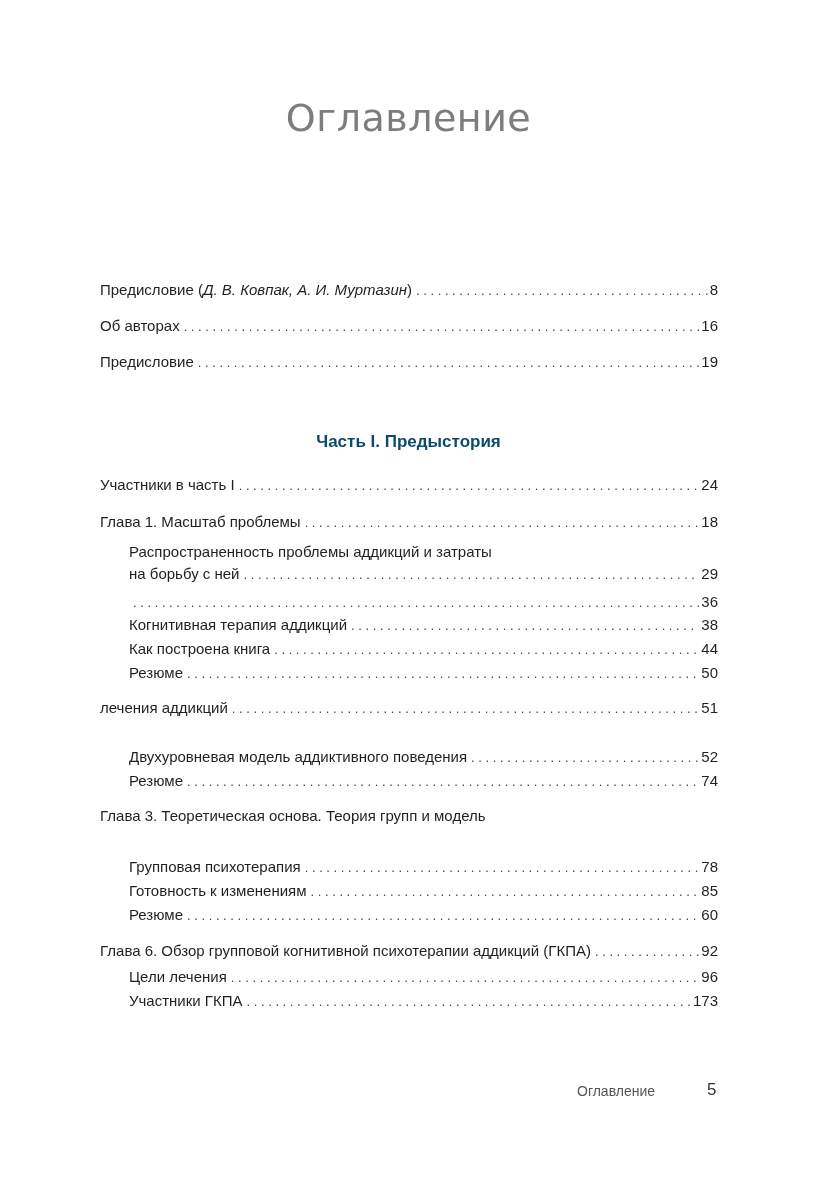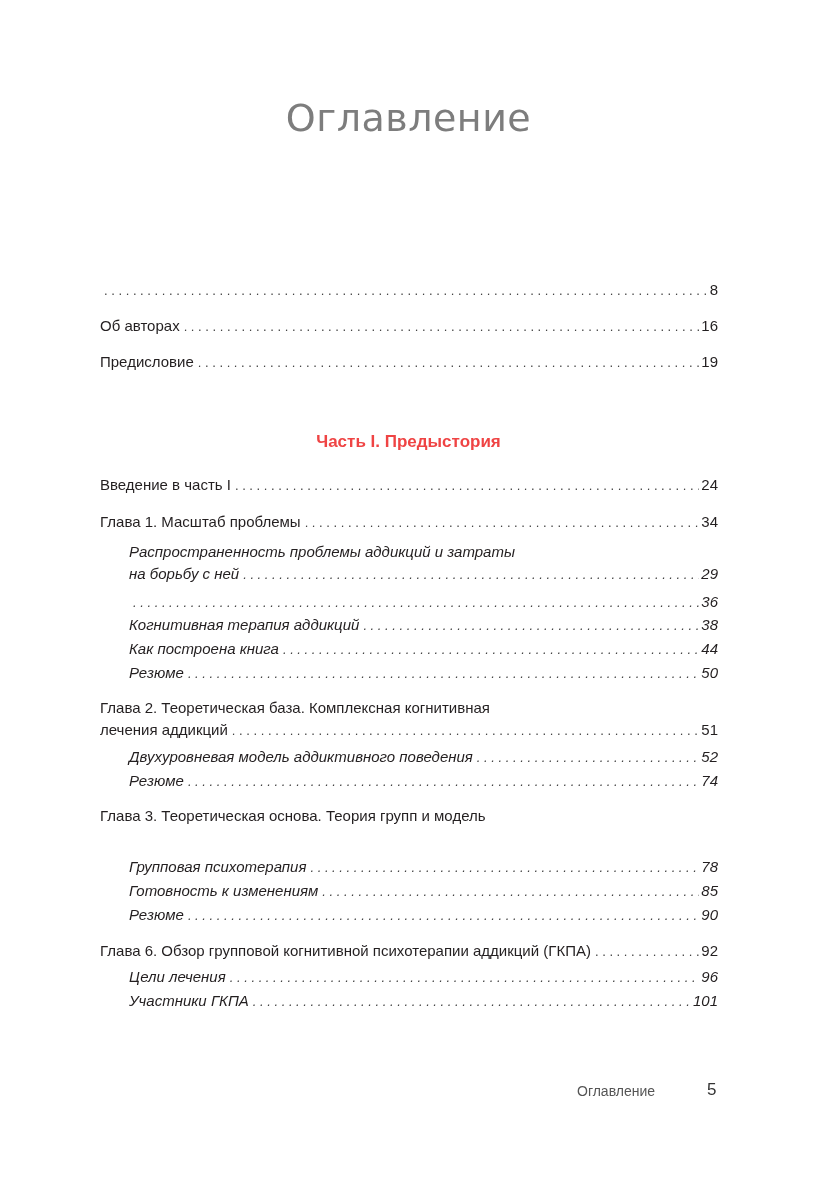--- a/index.html
+++ b/index.html
@@ -3,43 +3,44 @@
 <meta charset="utf-8">
 <style>
   html, body { margin: 0; padding: 0; background: #ffffff; }
   body { width: 817px; height: 1200px; position: relative; overflow: hidden;
          font-family: "Liberation Sans", sans-serif; color: #231f20; }
   .page-title { position: absolute; left: 0; width: 817px; top: 96px; text-align: center;
                 font-family: "DejaVu Sans", sans-serif; font-size: 38px; font-weight: normal;
                 color: #7d7d7d; letter-spacing: 0.5px; margin: 0; }
   .toc { position: absolute; left: 100px; width: 618px; top: 0; }
   .entry { position: absolute; left: 0; width: 618px; font-size: 15px; line-height: 22px; }
-  .entry.sub { left: 29px; width: 589px; font-style: italic; }
+  .entry.sub { left: 29px; width: 589px; }
   .row { display: flex; align-items: baseline; white-space: nowrap; }
   .row .txt { flex: 0 0 auto; }
   .row .leader { flex: 1 1 auto; overflow: hidden; margin: 0 2px 0 4px; color: #444;
                  letter-spacing: 2.6px; font-size: 13px; }
   .row .leader::before { content: ". . . . . . . . . . . . . . . . . . . . . . . . . . . . . . . . . . . . . . . . . . . . . . . . . . . . . . . . . . . . . . . . . . . . . . . . . . . . . . . . . . . . . . . . . . . . . . . . . . . . . . . . . . . . . . . . . . . ."; letter-spacing: 0; }
   .row .pg { flex: 0 0 auto; }
   .line1 { display: block; white-space: nowrap; }
   .ital { font-style: italic; }
   .part-title { position: absolute; left: 0; width: 817px; top: 432px; text-align: center;
-                font-weight: bold; font-size: 17px; margin: 0; color: #ef4444; }
+                font-weight: bold; font-size: 17px; margin: 0; color: #0c4a6e; }
   .footer-label { position: absolute; left: 577px; top: 1083px; font-size: 14px; color: #555; }
   .footer-page { position: absolute; left: 707px; top: 1080px; font-size: 17px; color: #333; }
 </style>
 </head>
 <body>
 
 <h1 class="page-title">Оглавление</h1>
 
 <div class="toc">
 
   <div class="entry" style="top:279px">
     <div class="row">
+      <span class="txt"><span>Предисловие (</span><span class="ital">Д. В. Ковпак, А. И. Муртазин</span><span>)</span></span>
       <span class="leader"></span>
       <span class="pg">8</span>
     </div>
   </div>
   <div class="entry" style="top:315px">
     <div class="row">
       <span class="txt">Об авторах</span>
       <span class="leader"></span>
       <span class="pg">16</span>
     </div>
@@ -47,30 +48,30 @@
   <div class="entry" style="top:351px">
     <div class="row">
       <span class="txt">Предисловие</span>
       <span class="leader"></span>
       <span class="pg">19</span>
     </div>
   </div>
 
   <div class="entry" style="top:474px">
     <div class="row">
-      <span class="txt">Введение в часть I</span>
+      <span class="txt">Участники в часть I</span>
       <span class="leader"></span>
       <span class="pg">24</span>
     </div>
   </div>
   <div class="entry" style="top:511px">
     <div class="row">
       <span class="txt">Глава 1. Масштаб проблемы</span>
       <span class="leader"></span>
-      <span class="pg">34</span>
+      <span class="pg">18</span>
     </div>
   </div>
   <div class="entry sub" style="top:541px">
     <span class="line1">Распространенность проблемы аддикций и затраты</span>
     <div class="row">
       <span class="txt">на борьбу с ней</span>
       <span class="leader"></span>
       <span class="pg">29</span>
     </div>
   </div>
@@ -95,21 +96,20 @@
     </div>
   </div>
   <div class="entry sub" style="top:662px">
     <div class="row">
       <span class="txt">Резюме</span>
       <span class="leader"></span>
       <span class="pg">50</span>
     </div>
   </div>
   <div class="entry" style="top:697px">
-    <span class="line1">Глава 2. Теоретическая база. Комплексная когнитивная</span>
     <div class="row">
       <span class="txt">лечения аддикций</span>
       <span class="leader"></span>
       <span class="pg">51</span>
     </div>
   </div>
   <div class="entry sub" style="top:746px">
     <div class="row">
       <span class="txt">Двухуровневая модель аддиктивного поведения</span>
       <span class="leader"></span>
@@ -137,42 +137,42 @@
     <div class="row">
       <span class="txt">Готовность к изменениям</span>
       <span class="leader"></span>
       <span class="pg">85</span>
     </div>
   </div>
   <div class="entry sub" style="top:904px">
     <div class="row">
       <span class="txt">Резюме</span>
       <span class="leader"></span>
-      <span class="pg">90</span>
+      <span class="pg">60</span>
     </div>
   </div>
   <div class="entry" style="top:940px">
     <div class="row">
       <span class="txt">Глава 6. Обзор групповой когнитивной психотерапии аддикций (ГКПА)</span>
       <span class="leader"></span>
       <span class="pg">92</span>
     </div>
   </div>
   <div class="entry sub" style="top:966px">
     <div class="row">
       <span class="txt">Цели лечения</span>
       <span class="leader"></span>
       <span class="pg">96</span>
     </div>
   </div>
   <div class="entry sub" style="top:990px">
     <div class="row">
       <span class="txt">Участники ГКПА</span>
       <span class="leader"></span>
-      <span class="pg">101</span>
+      <span class="pg">173</span>
     </div>
   </div>
 </div>
 
 <h2 class="part-title">Часть I. Предыстория</h2>
 
 <div class="footer-label">Оглавление</div>
 <div class="footer-page">5</div>
 
 </body></html>

